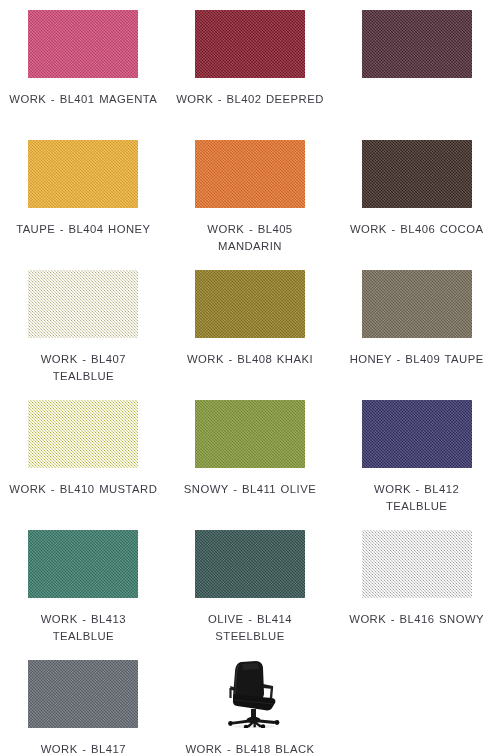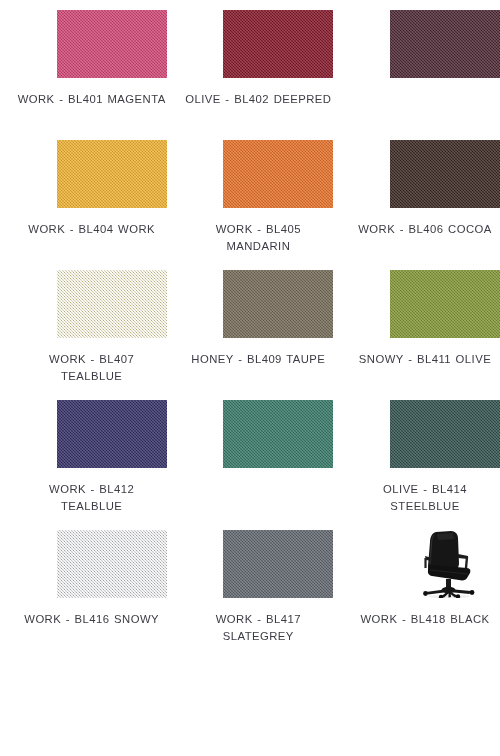--- a/index.html
+++ b/index.html
@@ -18,21 +18,21 @@
     display: grid;
     grid-template-columns: repeat(3, 1fr);
     grid-auto-rows: 130px;
     column-gap: 0;
     row-gap: 0;
   }
 
   .swatch-cell {
     display: flex;
     flex-direction: column;
-    align-items: flex-end;
+    align-items: center;
   }
 
   .swatch-chip {
     width: 110px;
     height: 68px;
     position: relative;
     overflow: hidden;
     flex: 0 0 auto;
   }
 
@@ -81,55 +81,64 @@
 </head>
 <body>
 
 <div id="swatch-grid">
     <div class="swatch-cell">
     <div class="swatch-chip" style="background-color: rgb(204, 63, 110);"></div>
     <div class="swatch-label">WORK - BL401 MAGENTA</div>
   </div>
     <div class="swatch-cell">
     <div class="swatch-chip" style="background-color: rgb(126, 16, 34);"></div>
-    <div class="swatch-label">OLIVE - BL402 DEEPRED</div>
+    <div class="swatch-label">WORK - BL402 DEEPRED</div>
   </div>
     <div class="swatch-cell">
     <div class="swatch-chip" style="background-color: rgb(69, 32, 44);"></div>
   </div>
     <div class="swatch-cell">
     <div class="swatch-chip" style="background-color: rgb(234, 172, 44);"></div>
-    <div class="swatch-label">WORK - BL404 WORK</div>
+    <div class="swatch-label">TAUPE - BL404 HONEY</div>
   </div>
     <div class="swatch-cell">
     <div class="swatch-chip" style="background-color: rgb(225, 106, 32);"></div>
     <div class="swatch-label">WORK - BL405 MANDARIN</div>
   </div>
     <div class="swatch-cell">
     <div class="swatch-chip" style="background-color: rgb(51, 32, 27);"></div>
     <div class="swatch-label">WORK - BL406 COCOA</div>
   </div>
     <div class="swatch-cell">
     <div class="swatch-chip light-weave" style="background-color: rgb(226, 219, 167);"></div>
     <div class="swatch-label">WORK - BL407 TEALBLUE</div>
   </div>
     <div class="swatch-cell">
+    <div class="swatch-chip" style="background-color: rgb(138, 117, 24);"></div>
+    <div class="swatch-label">WORK - BL408 KHAKI</div>
+  </div>
+    <div class="swatch-cell">
     <div class="swatch-chip" style="background-color: rgb(109, 99, 80);"></div>
     <div class="swatch-label">HONEY - BL409 TAUPE</div>
+  </div>
+    <div class="swatch-cell">
+    <div class="swatch-chip light-weave" style="background-color: rgb(223, 224, 82);"></div>
+    <div class="swatch-label">WORK - BL410 MUSTARD</div>
   </div>
     <div class="swatch-cell">
     <div class="swatch-chip" style="background-color: rgb(124, 145, 48);"></div>
     <div class="swatch-label">SNOWY - BL411 OLIVE</div>
   </div>
     <div class="swatch-cell">
     <div class="swatch-chip" style="background-color: rgb(45, 41, 96);"></div>
     <div class="swatch-label">WORK - BL412 TEALBLUE</div>
   </div>
     <div class="swatch-cell">
     <div class="swatch-chip" style="background-color: rgb(46, 114, 96);"></div>
+    <div class="swatch-label">WORK - BL413 TEALBLUE</div>
   </div>
     <div class="swatch-cell">
     <div class="swatch-chip" style="background-color: rgb(42, 74, 71);"></div>
     <div class="swatch-label">OLIVE - BL414 STEELBLUE</div>
   </div>
     <div class="swatch-cell">
     <div class="swatch-chip light-weave" style="background-color: rgb(200, 202, 206);"></div>
     <div class="swatch-label">WORK - BL416 SNOWY</div>
   </div>
     <div class="swatch-cell">

